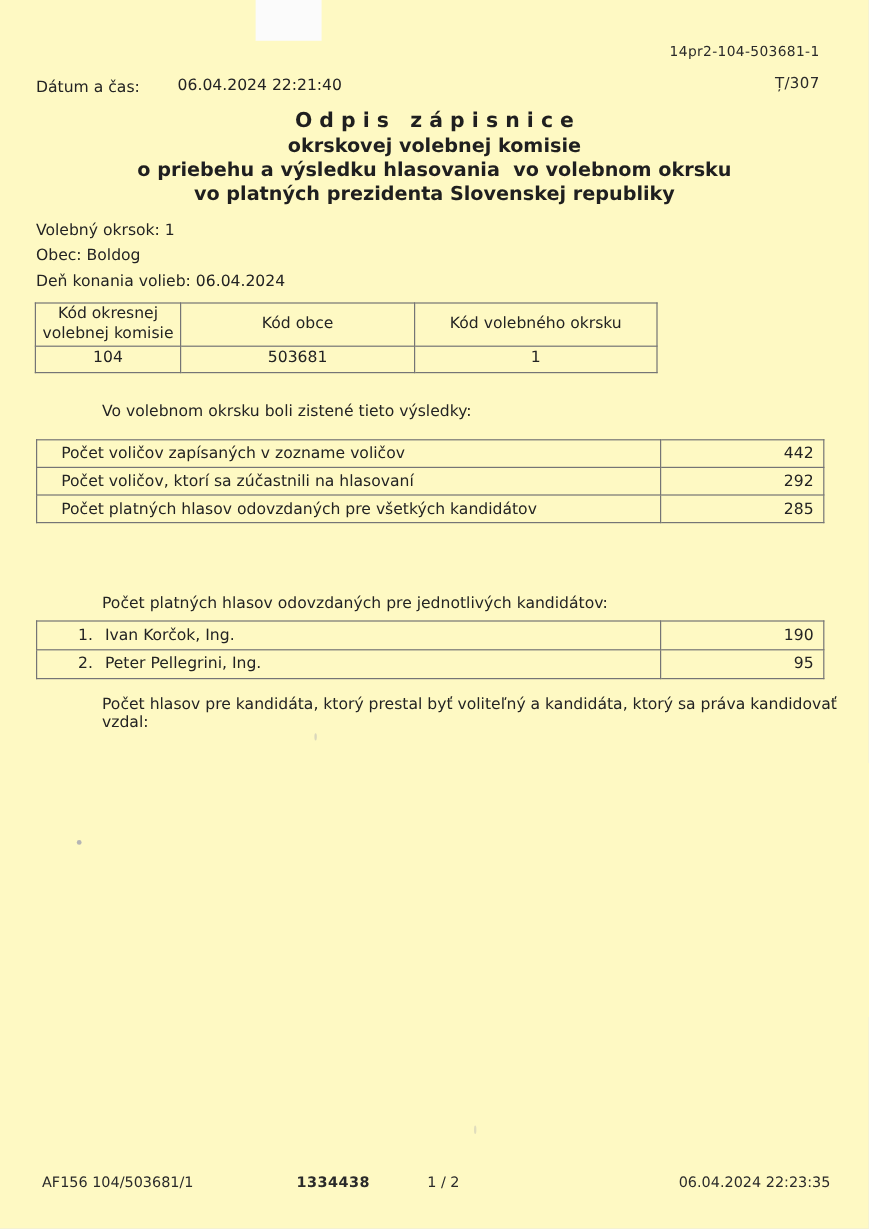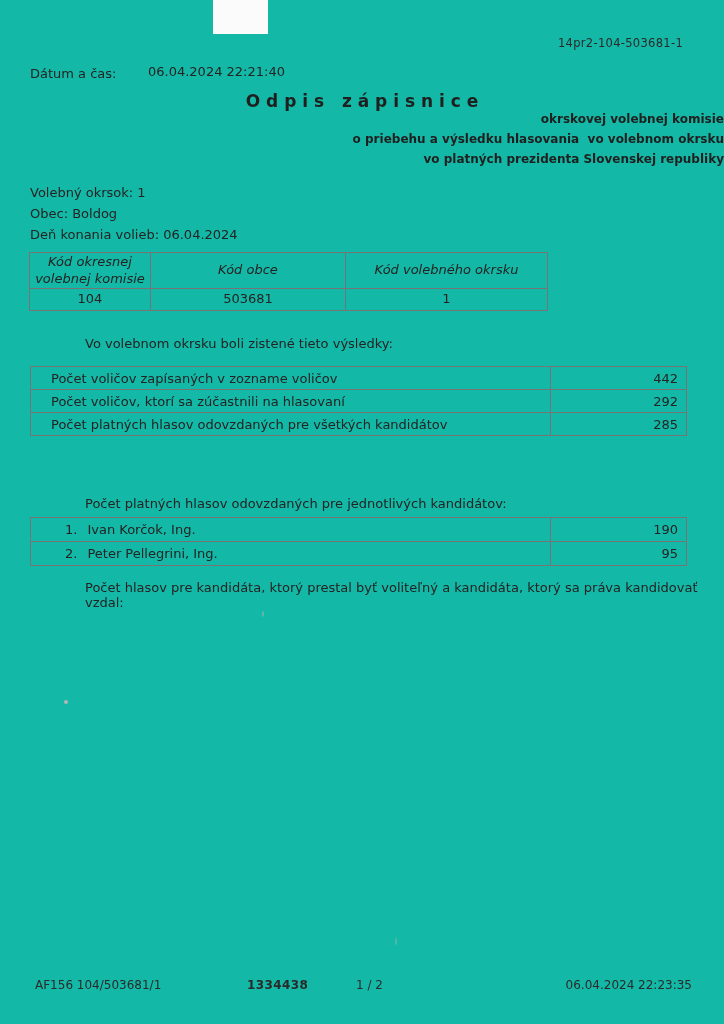--- a/index.html
+++ b/index.html
@@ -1,57 +1,58 @@
 <!DOCTYPE html>
 <html><head>
 <meta charset="utf-8">
 <style>
   html,body { margin:0; padding:0; background:#e8e8e8; }
   .page {
     position:relative;
     width:724px; height:1024px;
     margin:0 auto;
-    background:#14b8a6;
+    background:#fef9c3;
     font-family:"DejaVu Sans","Liberation Sans",sans-serif;
     color:#232323;
     overflow:hidden;
   }
   .abs { position:absolute; }
   .ref-line { font-size:11.5px; letter-spacing:0.3px; text-align:right; color:#2a2a2a; }
   .dt-label { font-size:13px; }
   .dt-value { font-size:13px; }
   .title-line { width:724px; text-align:center; font-weight:bold; white-space:pre; color:#1f1f1f; }
   .title-1 { font-size:17px; }
-  .title-n { font-size:12px;text-align:right; }
+  .title-n { font-size:16px; }
   .info-line { font-size:13px; }
   .intro { font-size:13px; }
   table { border-collapse:collapse; table-layout:fixed; font-size:13px; color:#232323; }
   td { border:1px solid #757575; padding:0; overflow:hidden; }
   .codes-table td { text-align:center; vertical-align:middle; line-height:1.3; }
-  .codes-head { height:36px;font-style:italic; }
+  .codes-head { height:36px; }
   .codes-val { height:22px; }
   .res-label { padding-left:7px; text-align:left; }
   .res-value { text-align:right; padding-right:8px; }
   .res-row td { height:22px;padding-left:20px; }
   .cand-row td { height:23px; }
   .cand-num { display:inline-block; margin-left:27px; }
   .cand-name { margin-left:10px; }
   .footer-item { font-size:12px; color:#2a2a2a; white-space:pre; }
   .footer-serial { font-weight:bold; letter-spacing:0.4px; }
   .artifact { background:#b5b5b5; border-radius:50%; }
   .smudge { background:#fbfbfb; }
 </style>
 </head>
 <body>
 
 <div class="page">
 
   <div class="abs smudge" style="left:213px; top:0; width:55px; height:34px;"></div>
 
   <div class="abs ref-line" style="right:41px; top:36px; width:300px;">14pr2-104-503681-1</div>
+  <div class="abs ref-line" style="right:41px; top:61px; width:300px; font-size:12.5px;">Ț/307</div>
 
   <div class="abs dt-label" style="left:30px; top:66px;">Dátum a čas:</div>
   <div class="abs dt-value" style="left:148px; top:64px;">06.04.2024 22:21:40</div>
 
   <div class="abs title-line title-1" style="left:0; top:91px;">O d p i s   z á p i s n i c e</div>
   <div class="abs title-line title-n" style="left:0; top:112px;">okrskovej volebnej komisie</div>
   <div class="abs title-line title-n" style="left:0; top:132px;">o priebehu a výsledku hlasovania  vo volebnom okrsku</div>
   <div class="abs title-line title-n" style="left:0; top:152px;">vo platných prezidenta Slovenskej republiky</div>
 
   <div class="abs info-line" style="left:30px; top:185px;">Volebný okrsok: 1</div>

